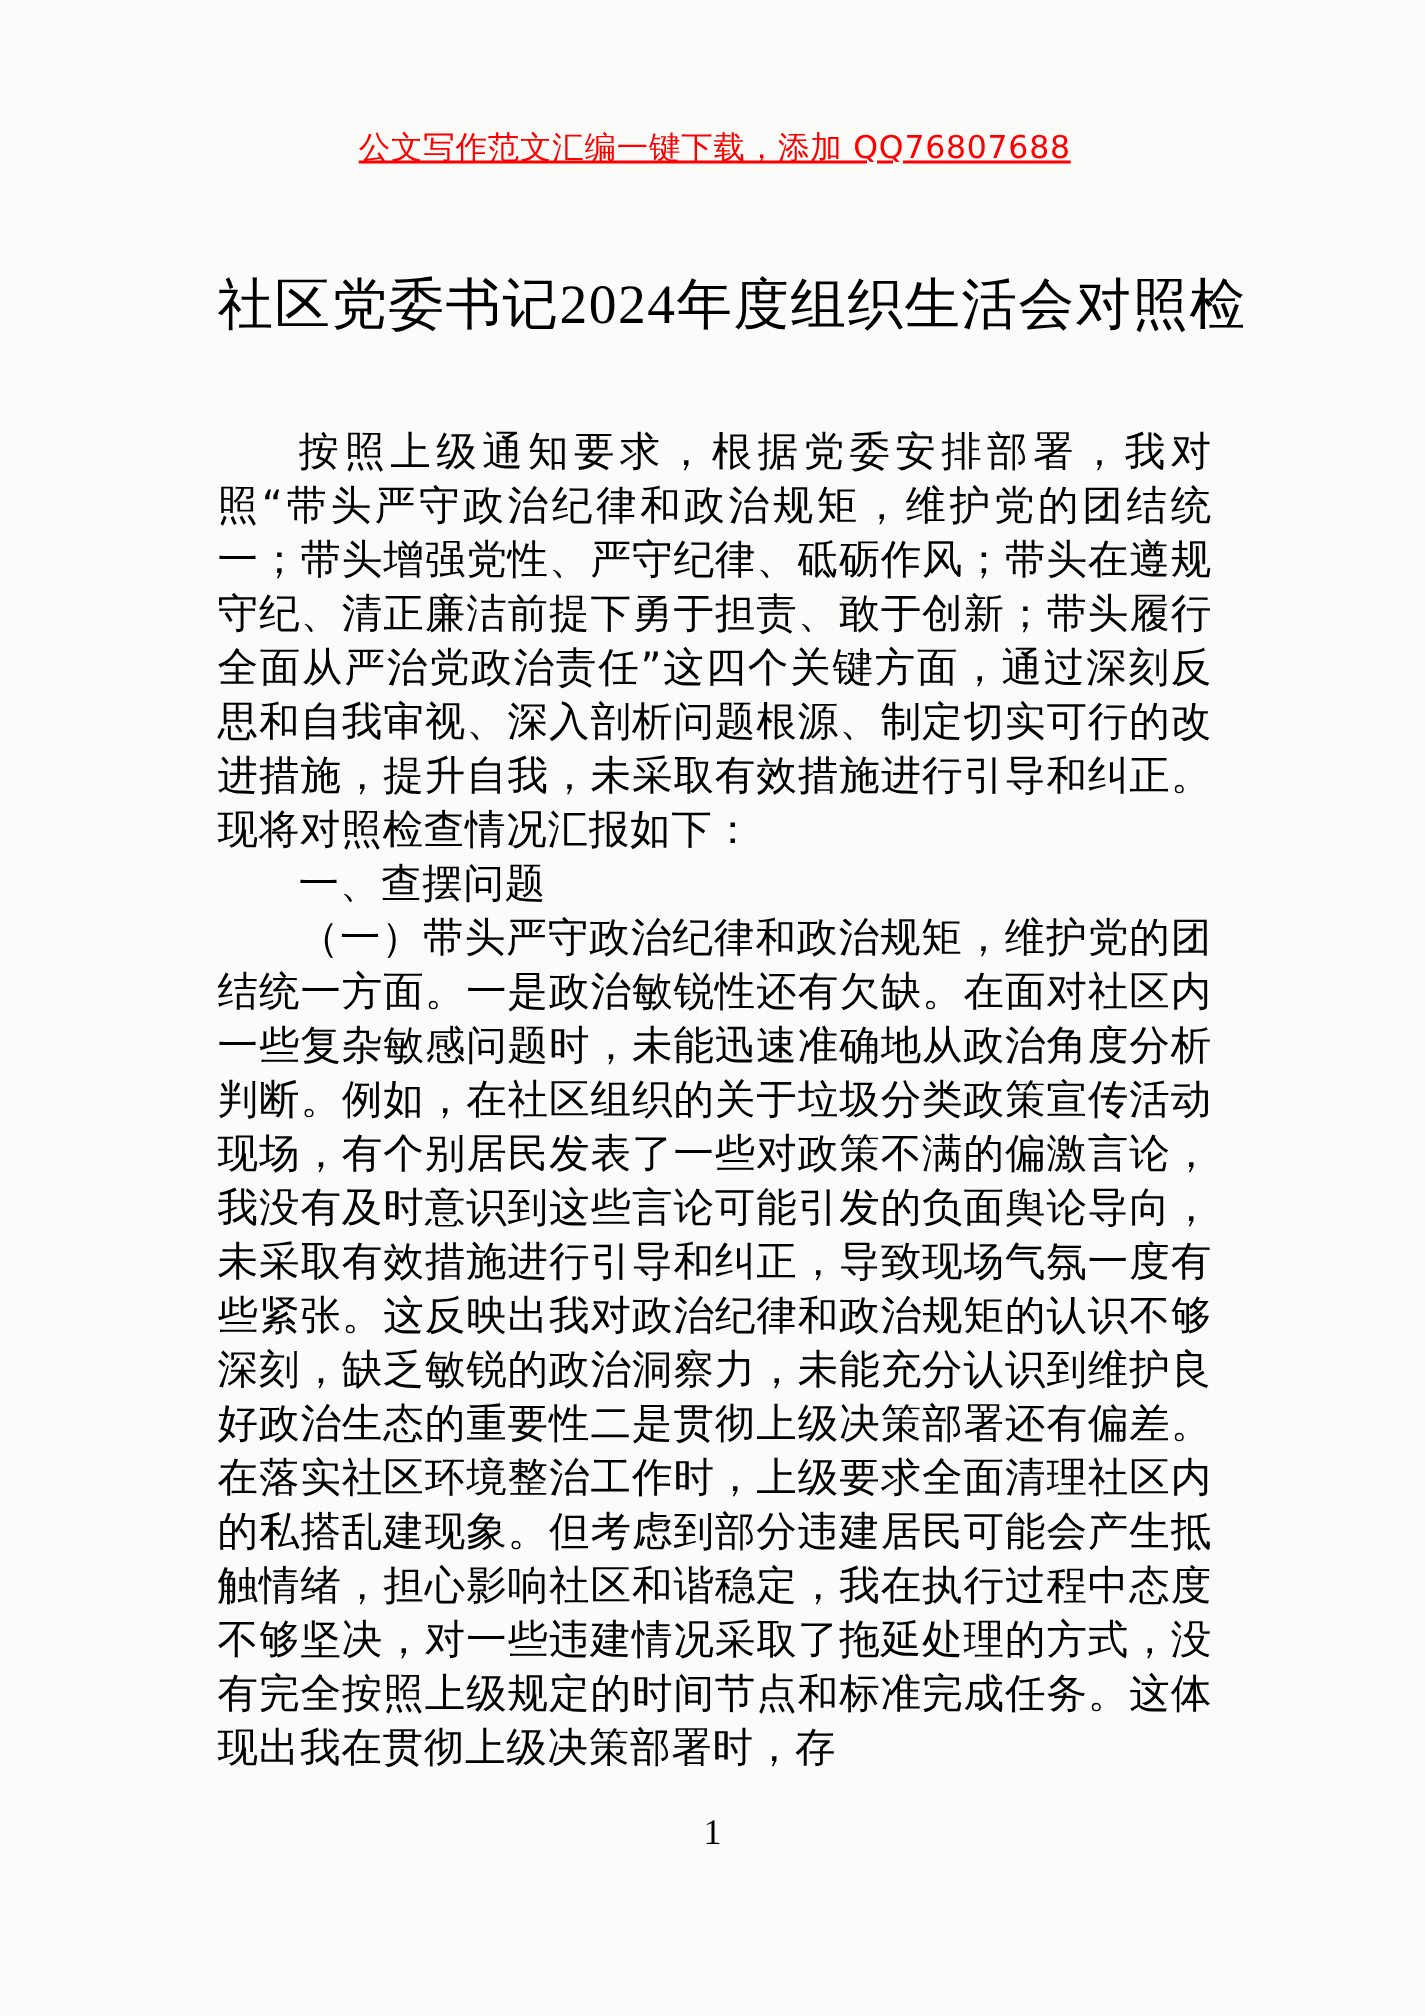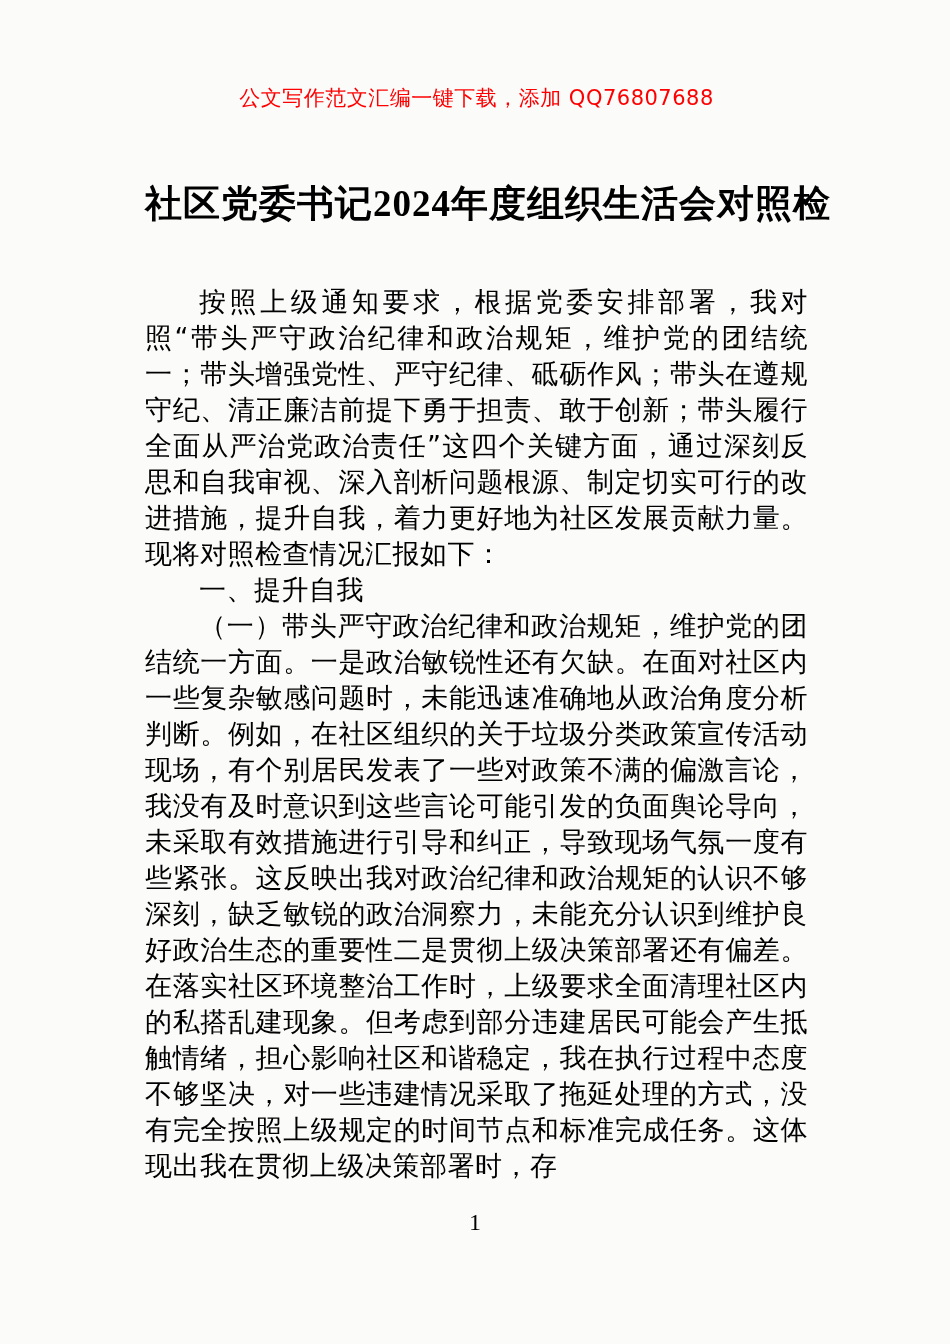--- a/index.html
+++ b/index.html
@@ -20,26 +20,27 @@
     height: 1344px;
     box-sizing: border-box;
     padding: 84px 142px 0 145px;
   }
   .notice {
     text-align: center;
     color: #fe0000;
     font-size: 21px;
     letter-spacing: 0.5px;
     font-family: "DejaVu Sans", sans-serif;
+    text-decoration: underline;
   }
   .title {
     margin: 58px 0 0 0;
     text-align: right;
     font-size: 37px;
-    font-weight: bold;
+    font-weight: normal;
     font-family: "Liberation Serif", "DejaVu Serif", serif;
     line-height: 68px;
     letter-spacing: 1px;
   }
   .title-line {
     display: block;
     white-space: nowrap;
   }
   .content {
     margin-top: 46px;
@@ -69,20 +70,20 @@
 
 <div class="page">
 
   <div class="notice">公文写作范文汇编一键下载，添加 QQ76807688</div>
 
   <h1 class="title">
     <span class="title-line">社区党委书记2024年度组织生活会对照检</span>
   </h1>
 
   <div class="content">
-    <p class="para">按照上级通知要求，根据党委安排部署，我对照“带头严守政治纪律和政治规矩，维护党的团结统一；带头增强党性、严守纪律、砥砺作风；带头在遵规守纪、清正廉洁前提下勇于担责、敢于创新；带头履行全面从严治党政治责任”这四个关键方面，通过深刻反思和自我审视、深入剖析问题根源、制定切实可行的改进措施，提升自我，着力更好地为社区发展贡献力量。现将对照检查情况汇报如下：</p>
-    <p class="para">一、提升自我</p>
+    <p class="para">按照上级通知要求，根据党委安排部署，我对照“带头严守政治纪律和政治规矩，维护党的团结统一；带头增强党性、严守纪律、砥砺作风；带头在遵规守纪、清正廉洁前提下勇于担责、敢于创新；带头履行全面从严治党政治责任”这四个关键方面，通过深刻反思和自我审视、深入剖析问题根源、制定切实可行的改进措施，提升自我，未采取有效措施进行引导和纠正。现将对照检查情况汇报如下：</p>
+    <p class="para">一、查摆问题</p>
     <p class="para">（一）带头严守政治纪律和政治规矩，维护党的团结统一方面。一是政治敏锐性还有欠缺。在面对社区内一些复杂敏感问题时，未能迅速准确地从政治角度分析判断。例如，在社区组织的关于垃圾分类政策宣传活动现场，有个别居民发表了一些对政策不满的偏激言论，我没有及时意识到这些言论可能引发的负面舆论导向，未采取有效措施进行引导和纠正，导致现场气氛一度有些紧张。这反映出我对政治纪律和政治规矩的认识不够深刻，缺乏敏锐的政治洞察力，未能充分认识到维护良好政治生态的重要性二是贯彻上级决策部署还有偏差。在落实社区环境整治工作时，上级要求全面清理社区内的私搭乱建现象。但考虑到部分违建居民可能会产生抵触情绪，担心影响社区和谐稳定，我在执行过程中态度不够坚决，对一些违建情况采取了拖延处理的方式，没有完全按照上级规定的时间节点和标准完成任务。这体现出我在贯彻上级决策部署时，存</p>
   </div>
 
   <div class="footer">1</div>
 
 </div>
 
 </body></html>

